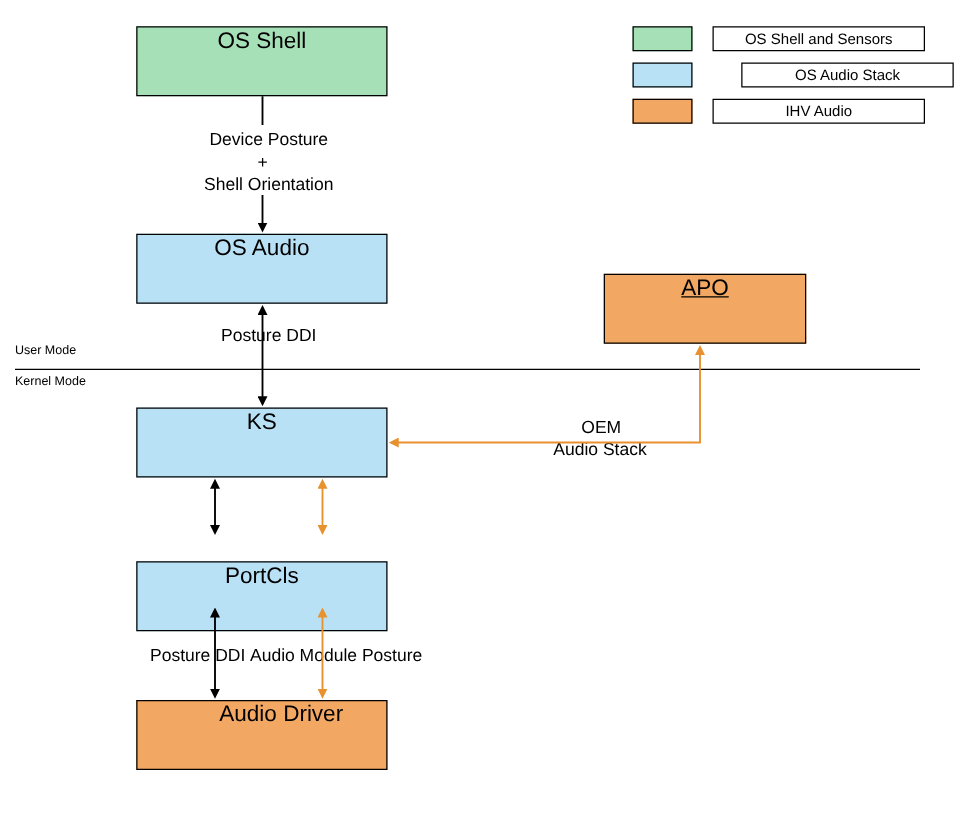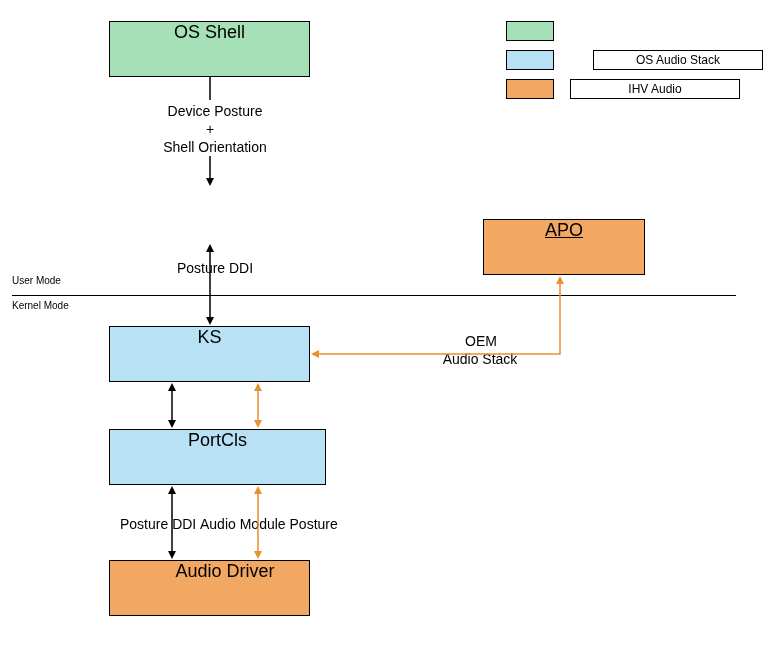--- a/index.html
+++ b/index.html
@@ -46,32 +46,36 @@
     height: 0;
   }
   svg.overlay { position:absolute; left:0; top:0; }
 </style>
 </head>
 <body>
 
 <div class="canvas">
 
   <div class="legend-swatch green" style="left:506px; top:21px;"></div>
+  <div class="legend-label" style="left:570px; top:21px;">OS Shell and Sensors</div>
   <div class="legend-swatch blue" style="left:506px; top:50px;"></div>
   <div class="legend-label" style="left:570px; top:50px;margin-left:23px;">OS Audio Stack</div>
   <div class="legend-swatch orange" style="left:506px; top:79px;"></div>
   <div class="legend-label" style="left:570px; top:79px;">IHV Audio</div>
 
   <div class="node green" style="left:109px; top:21px;  width:201px; height:56px;">
       <span>OS Shell</span>
     </div>
+  <div class="node blue" style="left:109px; top:187px; width:201px; height:56px;">
+      <span>OS Audio</span>
+    </div>
   <div class="node blue" style="left:109px; top:326px; width:201px; height:56px;">
       <span>KS</span>
     </div>
-  <div class="node blue" style="left:109px; top:429px; width:217px; height:56px;">
+  <div class="node blue" style="left:109px; top:449px; width:201px; height:56px;">
       <span>PortCls</span>
     </div>
   <div class="node orange" style="left:109px; top:560px; width:201px; height:56px;padding-left:31px;">
       <span>Audio Driver</span>
     </div>
   <div class="node orange" style="left:483px; top:219px; width:162px; height:56px;text-decoration:underline;">
       <span>APO</span>
     </div>
 
   <div class="hline" style="left:12px; top:295px; width:724px;"></div>

